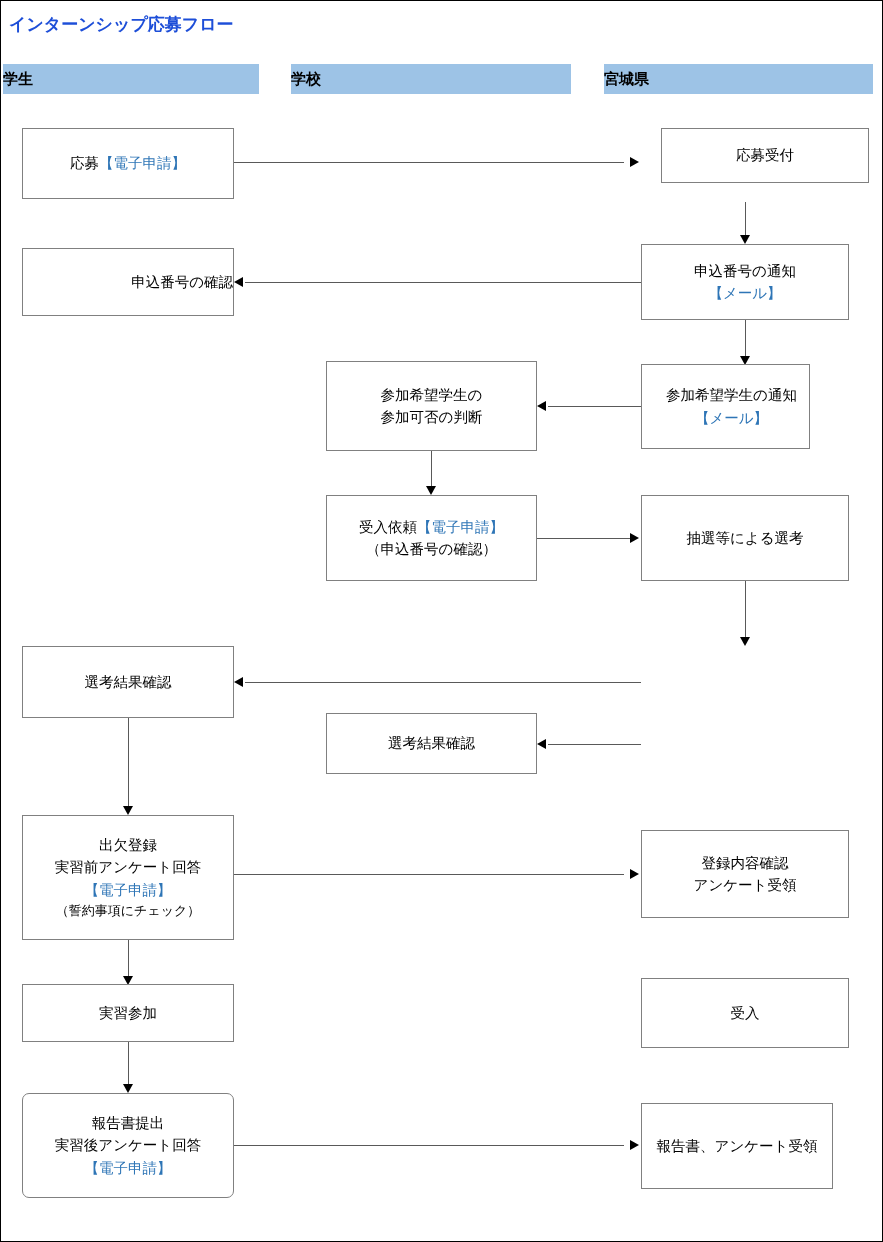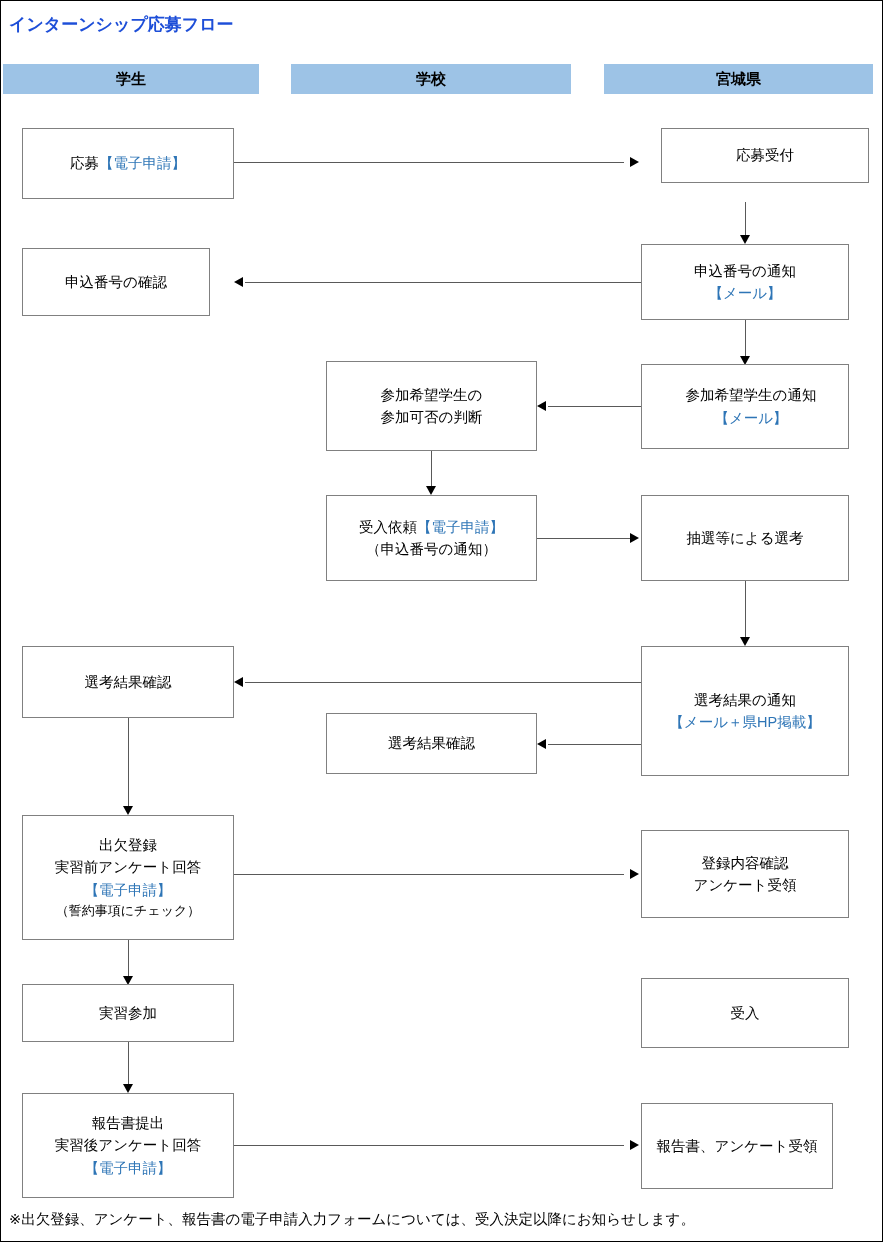--- a/index.html
+++ b/index.html
@@ -31,21 +31,21 @@
   }
   .col-header {
     position: absolute;
     height: 30px;
     background: #9dc3e6;
     color: #000000;
     font-size: 15px;
     font-weight: bold;
     display: flex;
     align-items: center;
-    justify-content: center;
+    justify-content: flex-start;
     box-sizing: border-box;
   }
   .node {
     position: absolute;
     box-sizing: border-box;
     border: 1.4px solid #808080;
     background: #ffffff;
     display: flex;
     flex-direction: column;
     align-items: center;
@@ -126,58 +126,54 @@
 
   <div class="vline" style="left:744px; top:201px; height:33px;"></div>
   <div class="arrow-d" style="left:739px; top:234px;"></div>
 
   <div class="node" style="left:640px; top:243px; width:208px; height:76px;">
     <div class="ln">申込番号の通知</div>
     <div class="ln blue">【メール】</div>
   </div>
   <div class="hline" style="left:244px; top:281px; width:396px;"></div>
   <div class="arrow-l" style="left:233px; top:276px;"></div>
-  <div class="node" style="left:21px; top:247px; width:188px; height:68px;">
+  <div class="node" style="left:21px; top:247px; width:212px; height:68px;align-items:flex-end;">
     <div class="ln">申込番号の確認</div>
   </div>
 
   <div class="vline" style="left:744px; top:319px; height:36px;"></div>
   <div class="arrow-d" style="left:739px; top:355px;"></div>
 
-  <div class="node" style="left:640px; top:363px; width:208px; height:85px;padding-left:12px;">
+  <div class="node" style="left:640px; top:363px; width:169px; height:85px;padding-left:12px;">
     <div class="ln">参加希望学生の通知</div>
     <div class="ln blue">【メール】</div>
   </div>
   <div class="hline" style="left:547px; top:405px; width:93px;"></div>
   <div class="arrow-l" style="left:536px; top:400px;"></div>
   <div class="node" style="left:325px; top:360px; width:211px; height:90px;">
     <div class="ln">参加希望学生の</div>
     <div class="ln">参加可否の判断</div>
   </div>
 
   <div class="vline" style="left:430px; top:450px; height:35px;"></div>
   <div class="arrow-d" style="left:425px; top:485px;"></div>
 
   <div class="node" style="left:325px; top:494px; width:211px; height:86px;">
     <div class="ln"><span>受入依頼</span><span class="blue">【電子申請】</span></div>
-    <div class="ln">（申込番号の通知）</div>
+    <div class="ln">（申込番号の確認）</div>
   </div>
   <div class="hline" style="left:536px; top:537px; width:93px;"></div>
   <div class="arrow-r" style="left:629px; top:532px;"></div>
   <div class="node" style="left:640px; top:494px; width:208px; height:86px;">
     <div class="ln">抽選等による選考</div>
   </div>
 
   <div class="vline" style="left:744px; top:580px; height:56px;"></div>
   <div class="arrow-d" style="left:739px; top:636px;"></div>
 
-  <div class="node" style="left:640px; top:645px; width:208px; height:130px;">
-    <div class="ln">選考結果の通知</div>
-    <div class="ln blue">【メール＋県HP掲載】</div>
-  </div>
 
   <div class="hline" style="left:244px; top:681px; width:396px;"></div>
   <div class="arrow-l" style="left:233px; top:676px;"></div>
   <div class="node" style="left:21px; top:645px; width:212px; height:72px;">
     <div class="ln">選考結果確認</div>
   </div>
 
   <div class="hline" style="left:547px; top:743px; width:93px;"></div>
   <div class="arrow-l" style="left:536px; top:738px;"></div>
   <div class="node" style="left:325px; top:712px; width:211px; height:61px;">
@@ -206,26 +202,25 @@
   <div class="node" style="left:21px; top:983px; width:212px; height:58px;">
     <div class="ln">実習参加</div>
   </div>
   <div class="node" style="left:640px; top:977px; width:208px; height:70px;">
     <div class="ln">受入</div>
   </div>
 
   <div class="vline" style="left:127px; top:1041px; height:42px;"></div>
   <div class="arrow-d" style="left:122px; top:1083px;"></div>
 
-  <div class="node" style="left:21px; top:1092px; width:212px; height:105px;">
+  <div class="node" style="left:21px; top:1092px; width:212px; height:105px;border-radius:7px;">
     <div class="ln">報告書提出</div>
     <div class="ln">実習後アンケート回答</div>
     <div class="ln blue">【電子申請】</div>
   </div>
   <div class="hline" style="left:233px; top:1144px; width:390px;"></div>
   <div class="arrow-r" style="left:629px; top:1139px;"></div>
   <div class="node" style="left:640px; top:1102px; width:192px; height:86px;">
     <div class="ln">報告書、アンケート受領</div>
   </div>
 
-  <div class="footnote">※出欠登録、アンケート、報告書の電子申請入力フォームについては、受入決定以降にお知らせします。</div>
 
 </div>
 
 </body></html>

